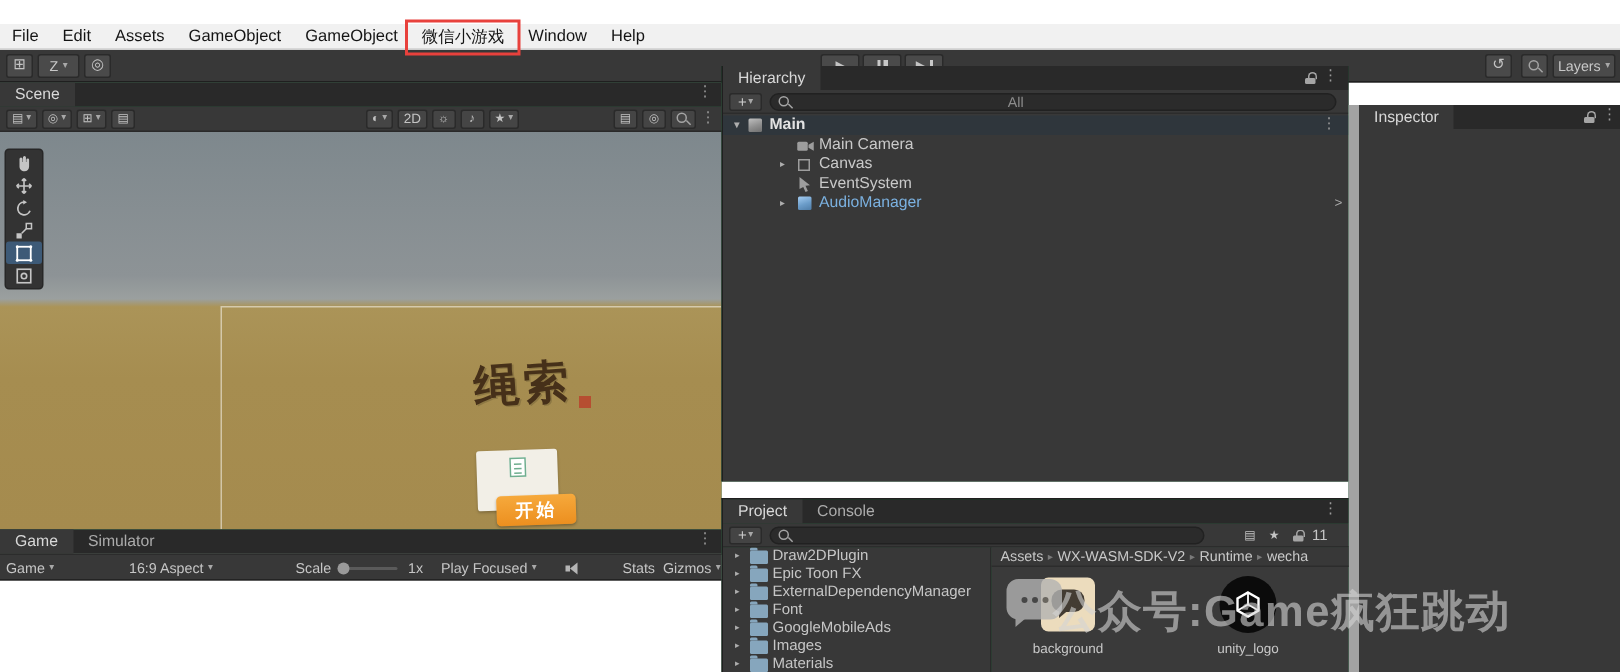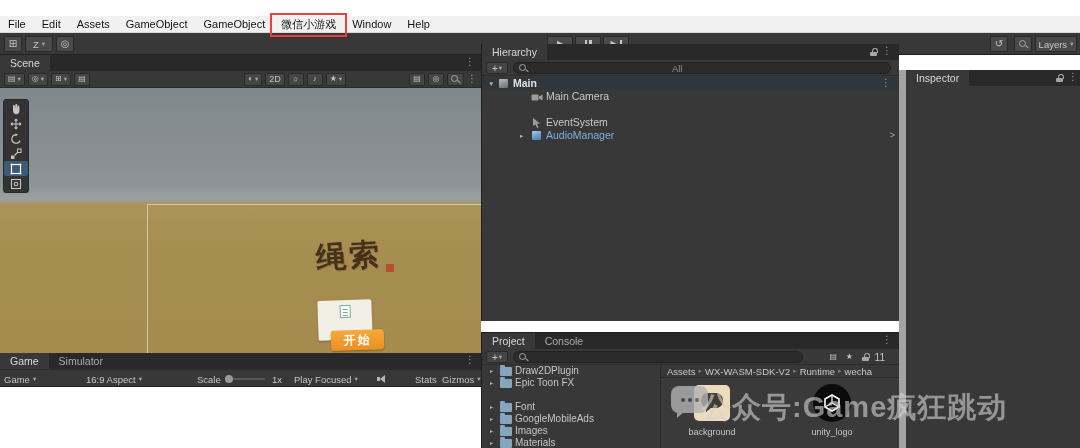--- a/index.html
+++ b/index.html
@@ -345,20 +345,25 @@
         <span class="hlabel" style="left:31px;font-weight:bold;color:#e2e2e2">Main</span>
         <span class="kebab" style="position:absolute;right:8px;top:1px">⋮</span>
       </div>
       <div class="hrow" style="top:14px">
         <svg class="iconsvg" style="left:49px" width="12" height="10" viewBox="0 0 12 10">
             <rect x="0.5" y="2.5" width="7" height="6" rx="1" fill="#9d9d9d"></rect>
             <path d="M8 4.5L11.5 2.5v6L8 6.5z" fill="#9d9d9d"></path>
           </svg>
         <span class="hlabel" style="left:64px">Main Camera</span>
       </div>
+      <div class="hrow" style="top:27px">
+        <span class="arr" style="left:38px">▸</span>
+        <span class="sq" style="left:50px"></span>
+        <span class="hlabel" style="left:64px">Canvas</span>
+      </div>
       <div class="hrow" style="top:40px">
         <svg class="iconsvg" style="left:50px" width="10" height="11" viewBox="0 0 10 11">
             <path d="M1 0l7 5.5-3 .4 1.6 3.4-1.6.7-1.5-3.4L1 8z" fill="#9d9d9d"></path>
           </svg>
         <span class="hlabel" style="left:64px">EventSystem</span>
       </div>
       <div class="hrow" style="top:53px">
         <span class="arr" style="left:38px">▸</span>
         <span class="cube blue" style="left:50px"></span>
         <span class="hlabel" style="left:64px;color:#7bb1e0">AudioManager</span>
@@ -405,20 +410,25 @@
       <div class="folderscol">
         <div class="frow" style="top:0">
             <span class="arr">▸</span>
             <i class="foldericon"></i>
             <span class="hlabel">Draw2DPlugin</span>
           </div>
         <div class="frow" style="top:12px">
             <span class="arr">▸</span>
             <i class="foldericon"></i>
             <span class="hlabel">Epic Toon FX</span>
+          </div>
+        <div class="frow" style="top:24px">
+            <span class="arr">▸</span>
+            <i class="foldericon"></i>
+            <span class="hlabel">ExternalDependencyManager</span>
           </div>
         <div class="frow" style="top:36px">
             <span class="arr">▸</span>
             <i class="foldericon"></i>
             <span class="hlabel">Font</span>
           </div>
         <div class="frow" style="top:60px">
             <span class="arr">▸</span>
             <i class="foldericon"></i>
             <span class="hlabel">Images</span>

